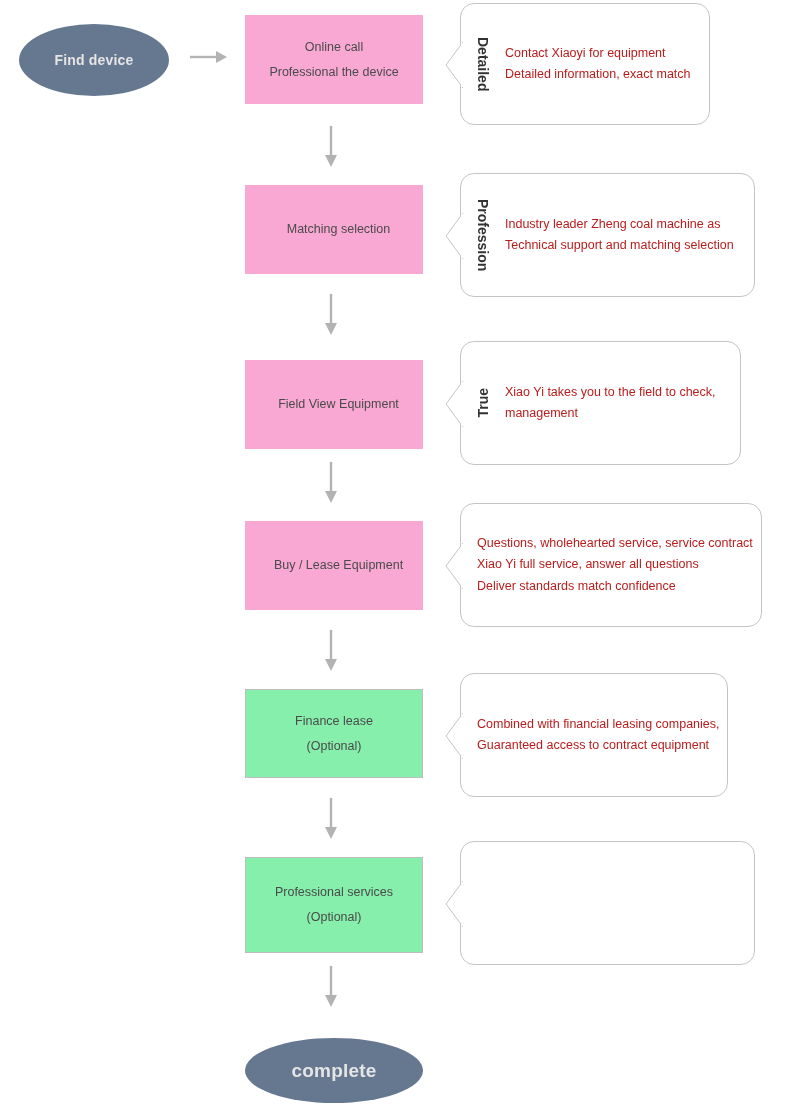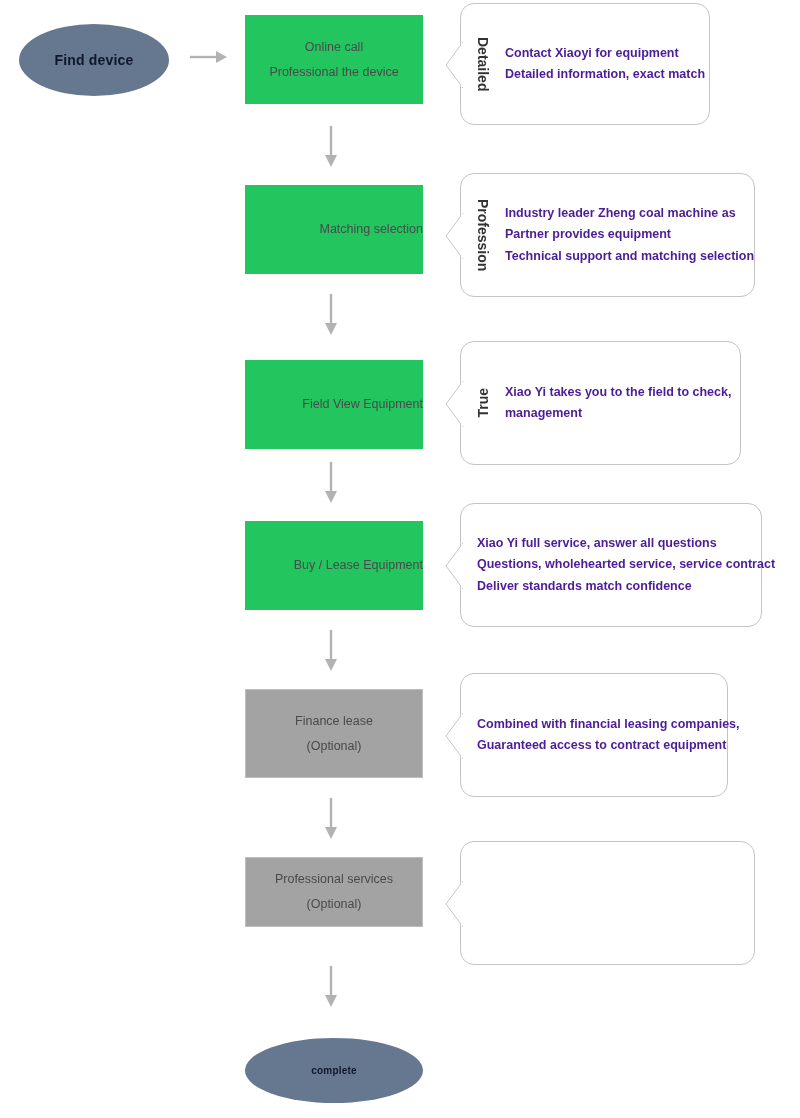--- a/index.html
+++ b/index.html
@@ -24,56 +24,56 @@
   }
 
   
   .ellipse {
     position: absolute;
     border-radius: 50%;
     background: #667790;
     display: flex;
     align-items: center;
     justify-content: center;
-    color: #0f172a;
+    color: #e5e5e5;
     font-weight: bold;
     font-size: 14px;
     letter-spacing: .2px;
   }
   .ellipse.start { left: 19px;  top: 24px;   width: 150px; height: 72px; }
-  .ellipse.end   { left: 245px; top: 1038px; width: 178px; height: 65px; font-size: 10px;}
+  .ellipse.end   { left: 245px; top: 1038px; width: 178px; height: 65px; font-size: 19px;}
 
   
   .step {
     position: absolute;
     left: 245px;
     width: 178px;
-    background: #22c55e;
+    background: #f9a8d4;
     display: flex;
     flex-direction: column;
     justify-content: center;
     box-sizing: border-box;
     color: #4a4a4a;
     font-size: 12.5px;
     line-height: 25px;
   }
   .step.outlined {
-    background: #a3a3a3;
+    background: #86efac;
     border: 1px solid #bdbdbd;
   }
   .step .line { display: block; }
   .step.center { align-items: center; text-align: center; }
-  .step.left   { align-items: flex-end; padding-left: 9px; text-align: left; }
+  .step.left   { align-items: center; padding-left: 9px; text-align: left; }
 
   .step-1 { top: 15px;  height: 89px; }
   .step-2 { top: 185px; height: 89px; }
   .step-3 { top: 360px; height: 89px; }
   .step-4 { top: 521px; height: 89px; }
   .step-5 { top: 689px; height: 89px; }
-  .step-6 { top: 857px; height: 70px; }
+  .step-6 { top: 857px; height: 96px; }
 
   
   .callout {
     position: absolute;
     box-sizing: border-box;
     background: #ffffff;
     border: 1px solid #c4c4c4;
     border-radius: 14px;
     display: flex;
     align-items: center;
@@ -96,25 +96,24 @@
     font-size: 14px;
     font-weight: bold;
     white-space: nowrap;
     margin-left: 14px;
     margin-right: 4px;
   }
   .callout .vlabel.cw  { writing-mode: vertical-rl; transform: rotate(0deg); }
   .callout .vlabel.ccw { writing-mode: vertical-rl; transform: rotate(180deg); }
 
   .callout .ctext {
-    color: #4c1d95;
+    color: #b91c1c;
     font-size: 12.5px;
     line-height: 21.5px;
     padding: 0 10px 0 10px;
-    font-weight: bold;
   }
   .callout.no-label .ctext { padding-left: 16px; }
   .callout .ctext .line { display: block; white-space: nowrap; }
   .callout .ctext .line.indent { padding-left: 7px; }
 
   .callout-1 { left: 460px; top: 3px;   width: 250px; height: 122px; }
   .callout-2 { left: 460px; top: 173px; width: 295px; height: 124px; }
   .callout-3 { left: 460px; top: 341px; width: 281px; height: 124px; }
   .callout-4 { left: 460px; top: 503px; width: 302px; height: 124px; }
   .callout-5 { left: 460px; top: 673px; width: 268px; height: 124px; }
@@ -180,21 +179,20 @@
   <div class="callout callout-2">
     <span class="notch">
       <svg width="19" height="48" viewBox="0 0 19 48">
         <path d="M19 1 L2 24 L19 47" fill="#ffffff" stroke="#c4c4c4" stroke-width="1"></path>
         <rect x="17" y="2" width="3" height="44" fill="#ffffff"></rect>
       </svg>
     </span>
     <span class="vlabel cw">Profession</span>
     <span class="ctext">
       <span class="line">Industry leader Zheng coal machine as</span>
-      <span class="line">Partner provides equipment</span>
       <span class="line">Technical support and matching selection</span>
     </span>
   </div>
 
   <div class="arrow arrow-d2">
     <svg width="16" height="42" viewBox="0 0 16 42">
       <path d="M8 0 V29" stroke="#b3b3b3" stroke-width="2.4" fill="none"></path>
       <path d="M2 29 L8 41 L14 29 Z" fill="#b3b3b3"></path>
     </svg>
   </div>
@@ -229,22 +227,22 @@
   </div>
 
   <div class="callout callout-4 no-label">
     <span class="notch">
       <svg width="19" height="48" viewBox="0 0 19 48">
         <path d="M19 1 L2 24 L19 47" fill="#ffffff" stroke="#c4c4c4" stroke-width="1"></path>
         <rect x="17" y="2" width="3" height="44" fill="#ffffff"></rect>
       </svg>
     </span>
     <span class="ctext">
+      <span class="line">Questions, wholehearted service, service contract</span>
       <span class="line">Xiao Yi full service, answer all questions</span>
-      <span class="line">Questions, wholehearted service, service contract</span>
       <span class="line">Deliver standards match confidence</span>
     </span>
   </div>
 
   <div class="arrow arrow-d4">
     <svg width="16" height="42" viewBox="0 0 16 42">
       <path d="M8 0 V29" stroke="#b3b3b3" stroke-width="2.4" fill="none"></path>
       <path d="M2 29 L8 41 L14 29 Z" fill="#b3b3b3"></path>
     </svg>
   </div>

